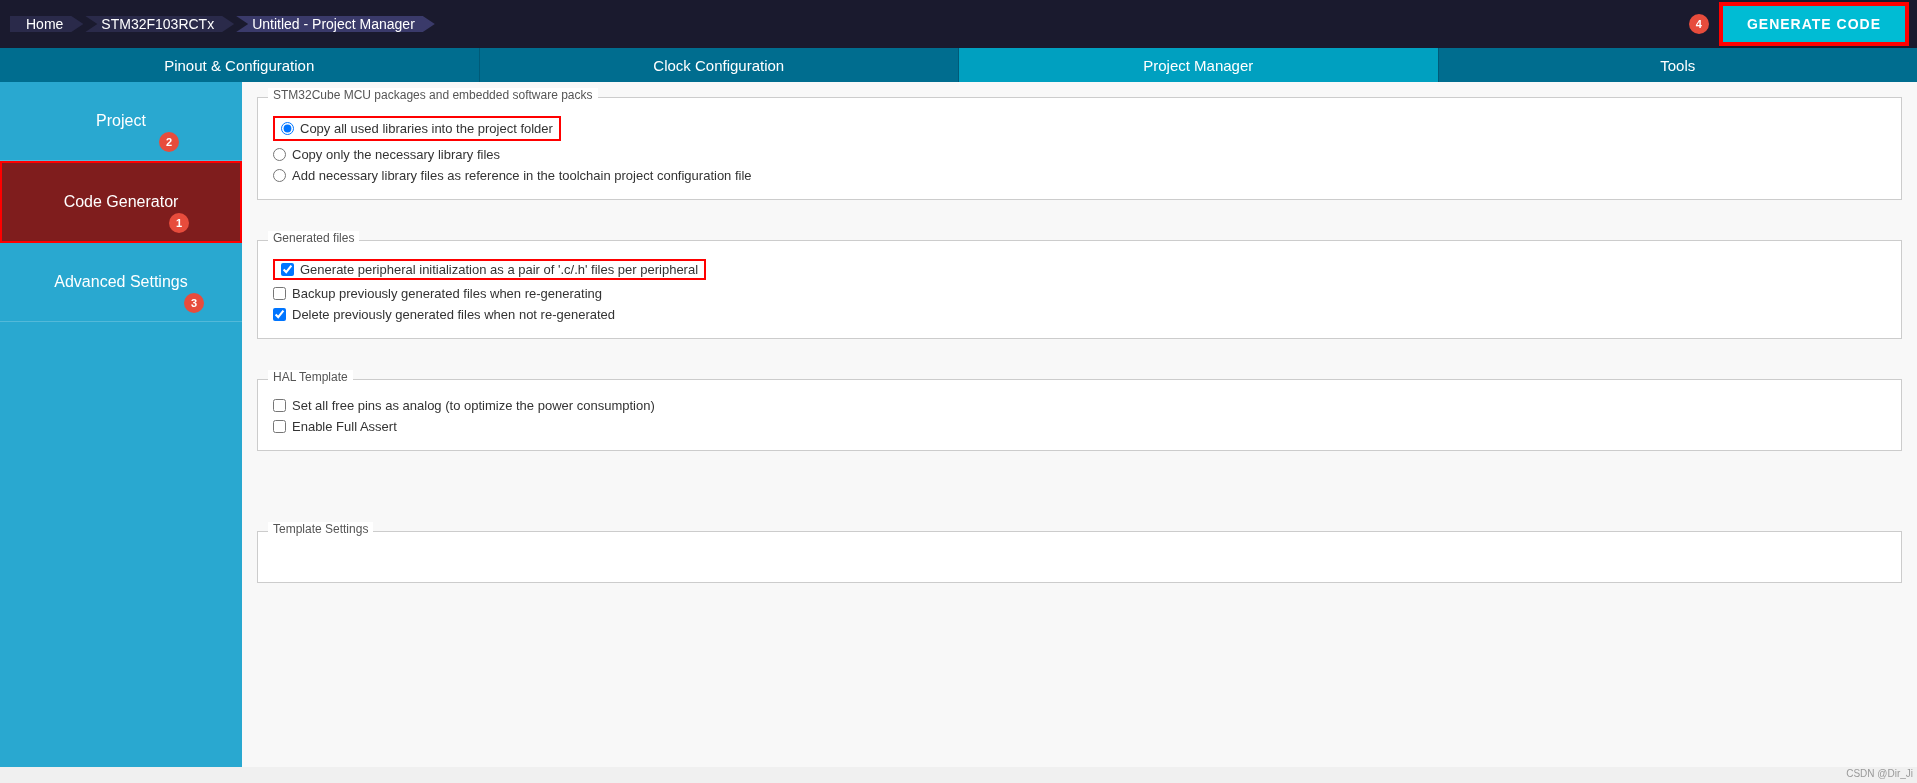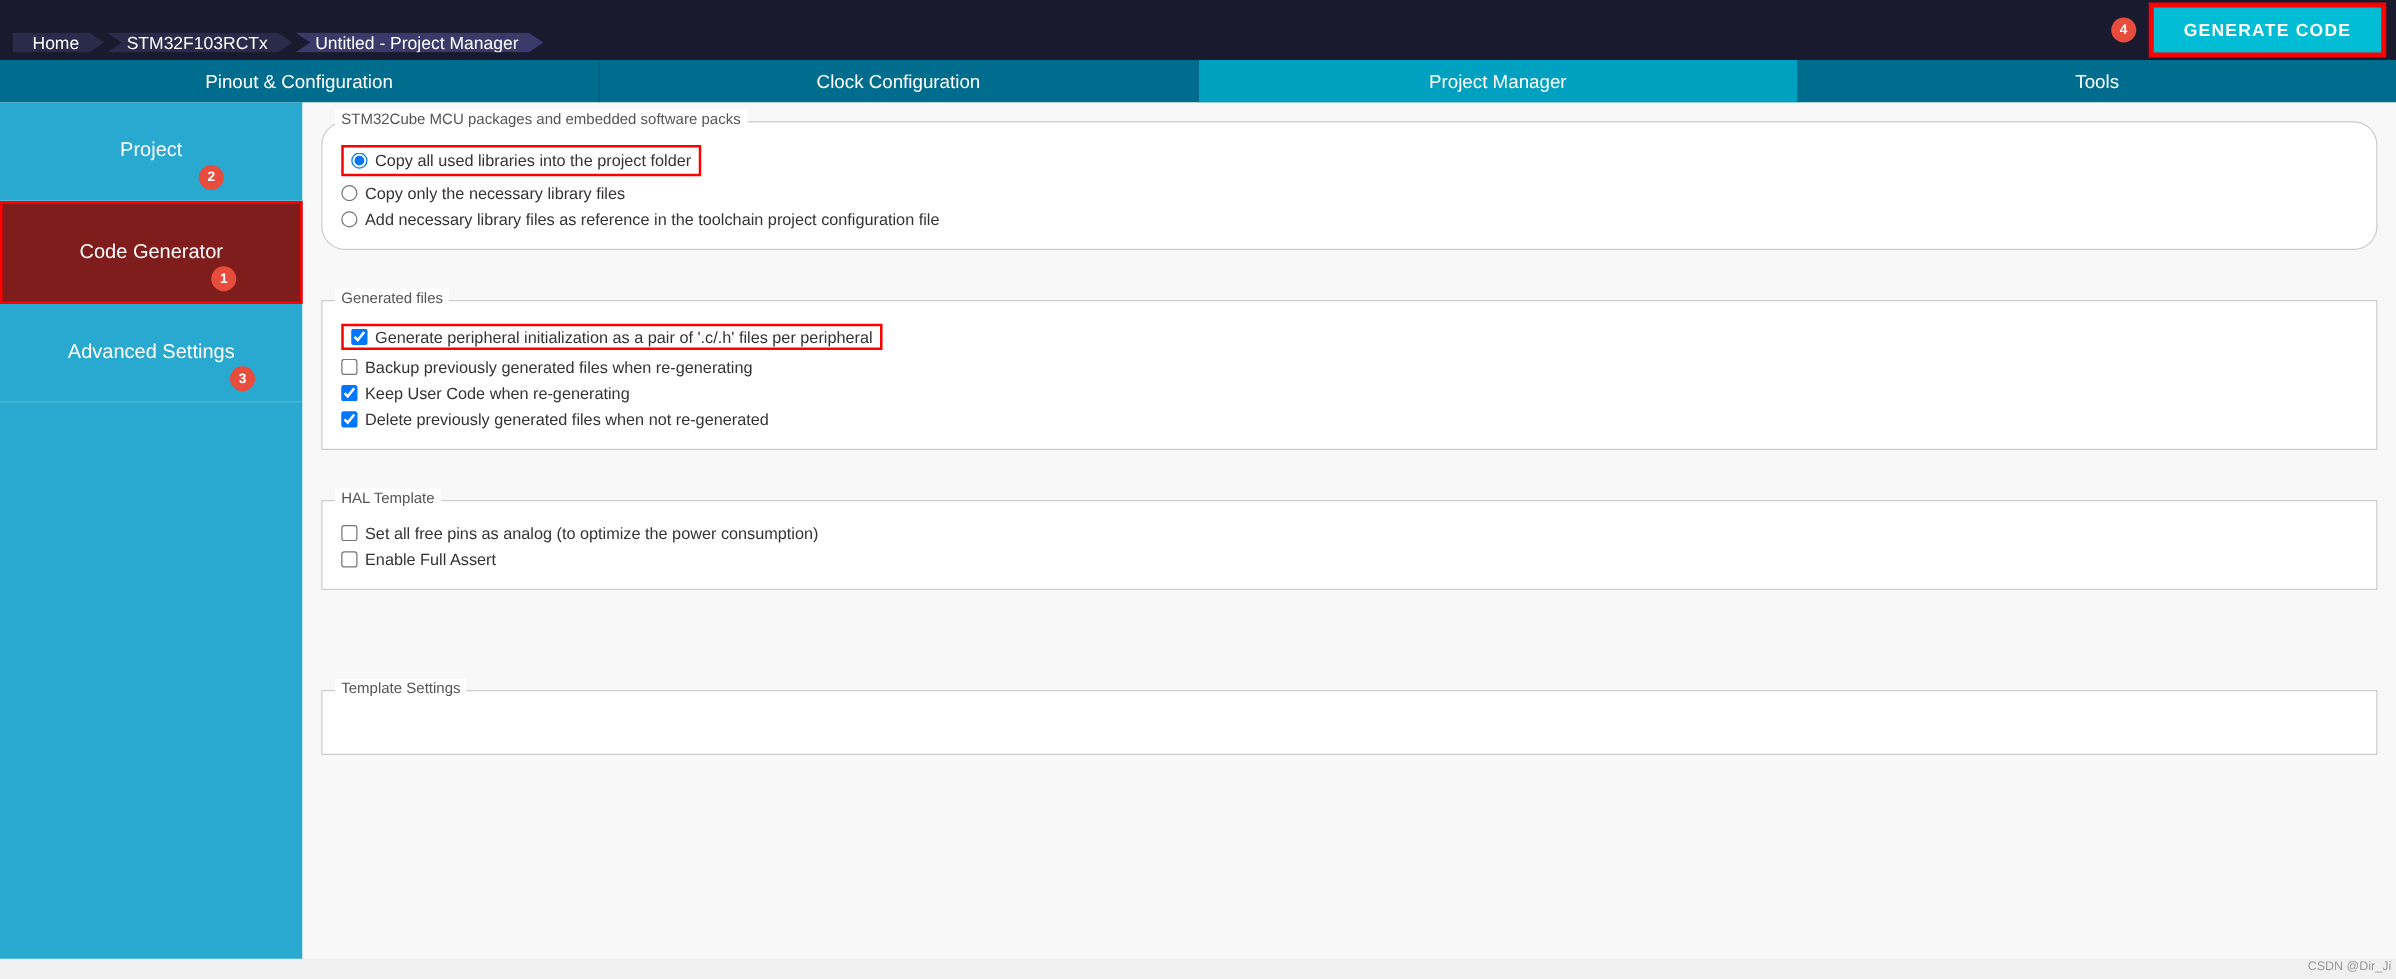--- a/index.html
+++ b/index.html
@@ -148,21 +148,21 @@
       padding: 1px 6px;
       display: inline-flex;
       align-items: center;
     }
 
     .spacer { height: 20px; }
 
     
     .nav-breadcrumb {
       display: flex;
-      align-items: flex-end;
+      align-items: center;
       height: 36px;
       flex: 1;
     }
 
     .nav-item {
       display: flex;
       align-items: center;
       padding: 0 20px 0 16px;
       color: white;
       font-size: 14px;
@@ -235,21 +235,21 @@
       <span class="badge-circle" style="position: absolute; bottom: 8px; left: calc(50% + 40px);">1</span>
     </div>
     <div class="sidebar-item" style="position: relative;">
       <span>Advanced Settings</span>
       <span class="badge-circle" style="position: absolute; bottom: 8px; left: calc(50% + 55px);">3</span>
     </div>
   </div>
 
   <div class="content-panel">
 
-    <div class="section-group" style="margin-top: 15px; border-radius: 19px;">
+    <div class="section-group" style="margin-top: 15px;">
       <span class="section-group-legend">STM32Cube MCU packages and embedded software packs</span>
       <div style="margin-top: 8px;">
         <div class="radio-group">
           <span class="highlighted-radio">
             <input type="radio" name="stm32_lib" id="copy_all" checked="" style="">
             <label for="copy_all">Copy all used libraries into the project folder</label>
           </span>
         </div>
         <div class="radio-group">
           <input type="radio" name="stm32_lib" id="copy_necessary" style="">
@@ -271,24 +271,20 @@
           <span class="highlighted-checkbox">
             <input type="checkbox" id="gen_peripheral" checked="" style="">
             <label for="gen_peripheral">Generate peripheral initialization as a pair of '.c/.h' files per peripheral</label>
           </span>
         </div>
         <div class="checkbox-group">
           <input type="checkbox" id="backup_files" style="">
           <label for="backup_files">Backup previously generated files when re-generating</label>
         </div>
         <div class="checkbox-group">
-          <input type="checkbox" id="keep_user_code" checked="" style="">
-          <label for="keep_user_code">Keep User Code when re-generating</label>
-        </div>
-        <div class="checkbox-group">
           <input type="checkbox" id="delete_files" checked="" style="">
           <label for="delete_files">Delete previously generated files when not re-generated</label>
         </div>
       </div>
     </div>
 
     <div class="spacer"></div>
 
     <div class="section-group">
       <span class="section-group-legend">HAL Template</span>

